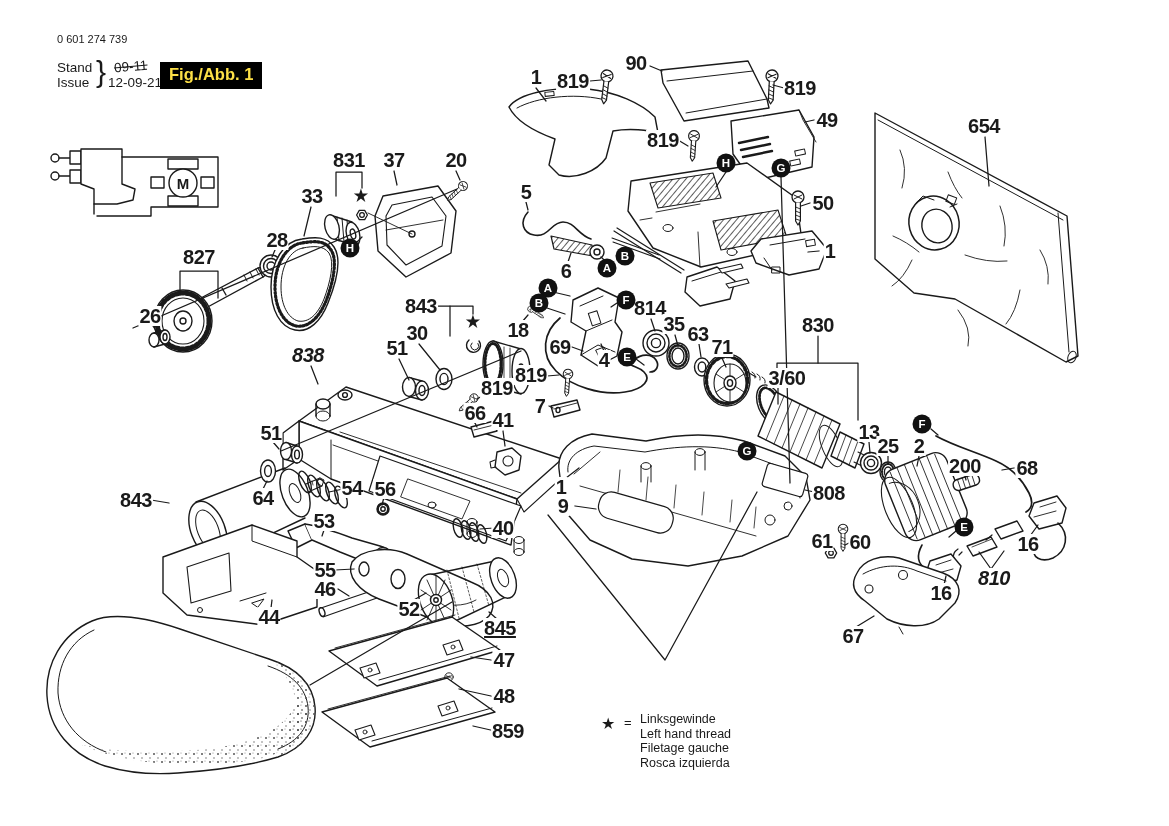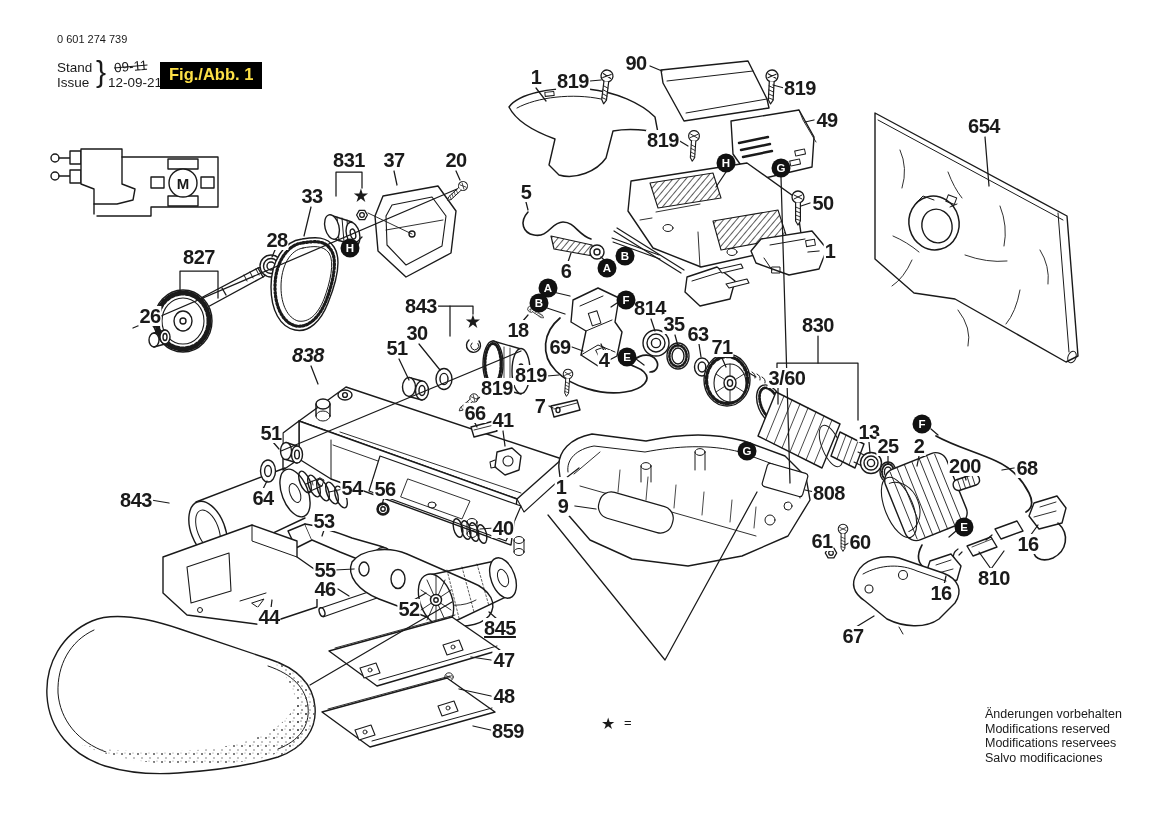--- a/index.html
+++ b/index.html
@@ -601,21 +601,21 @@
       <span class="callout" style="left: 540px; top: 406px;">7</span>
       <span class="callout" style="left: 497px; top: 388px;">819</span>
       <span class="callout" style="left: 475px; top: 413px;">66</span>
       <span class="callout" style="left: 503px; top: 420px;">41</span>
       <span class="callout" style="left: 869px; top: 432px;">13</span>
       <span class="callout" style="left: 888px; top: 446px;">25</span>
       <span class="callout" style="left: 919px; top: 446px;">2</span>
       <span class="callout" style="left: 965px; top: 466px;">200</span>
       <span class="callout" style="left: 1027px; top: 468px;">68</span>
       <span class="callout" style="left: 1028px; top: 544px;">16</span>
-      <span class="callout" style="left: 994px; top: 578px;">810</span>
+      <span class="callout" style="left: 994px; top: 578px; font-style: italic;">810</span>
       <span class="callout" style="left: 941px; top: 593px;">16</span>
       <span class="callout" style="left: 271px; top: 433px;">51</span>
       <span class="callout" style="left: 263px; top: 498px;">64</span>
       <span class="callout" style="left: 136px; top: 500px;">843</span>
       <span class="callout" style="left: 352px; top: 488px;">54</span>
       <span class="callout" style="left: 385px; top: 489px;">56</span>
       <span class="callout" style="left: 324px; top: 521px;">53</span>
       <span class="callout" style="left: 325px; top: 570px;">55</span>
       <span class="callout" style="left: 325px; top: 589px;">46</span>
       <span class="callout" style="left: 409px; top: 609px;">52</span>
@@ -642,21 +642,21 @@
       <span class="connector" style="left: 627px; top: 357px;">E</span>
       <span class="connector" style="left: 747px; top: 451px;">G</span>
       <span class="connector" style="left: 922px; top: 424px;">F</span>
       <span class="connector" style="left: 964px; top: 527px;">E</span>
       <span class="starmark" style="left: 361px; top: 196px;">★</span>
       <span class="starmark" style="left: 473px; top: 322px;">★</span>
     </div>
 
   <span class="legend-star">★</span>
   <span class="legend-eq">=</span>
-
-  <div class="footer-notes">
-    <div>Änderungen vorbehalten</div>
-    <div>Modifications reserved</div>
-    <div>Modifications reservees</div>
-    <div>Salvo modificaciones</div>
+  <div class="legend-lines">
+    <div>Linksgewinde</div>
+    <div>Left hand thread</div>
+    <div>Filetage gauche</div>
+    <div>Rosca izquierda</div>
   </div>
 
+
 </div>
 
 </body></html>

